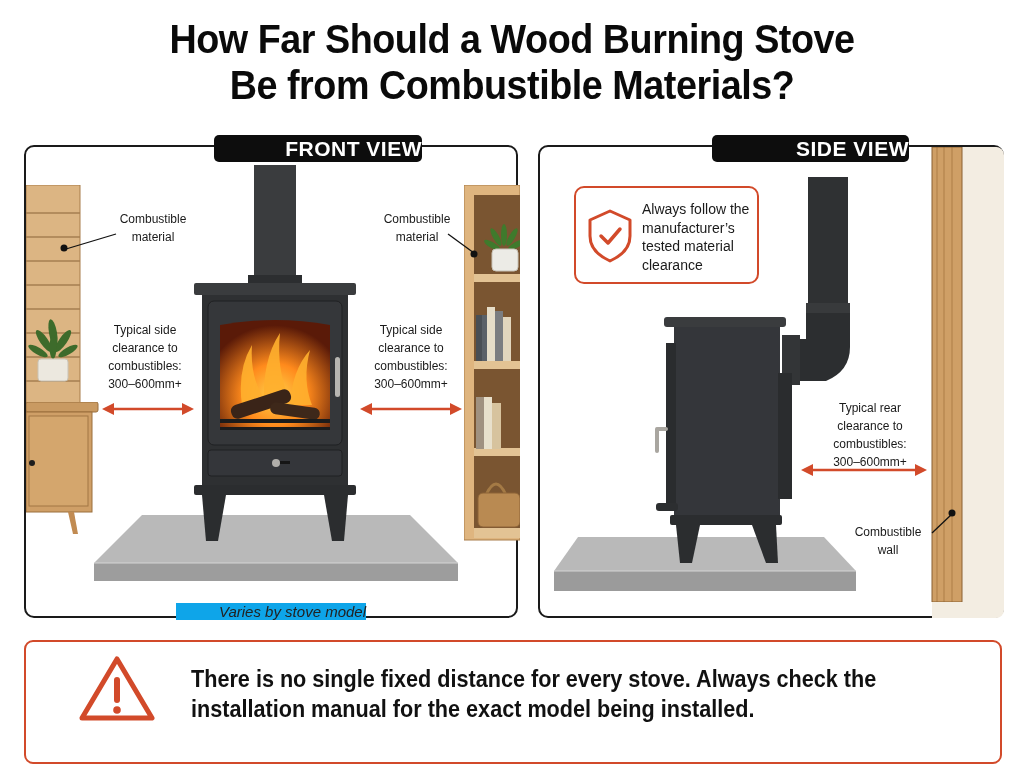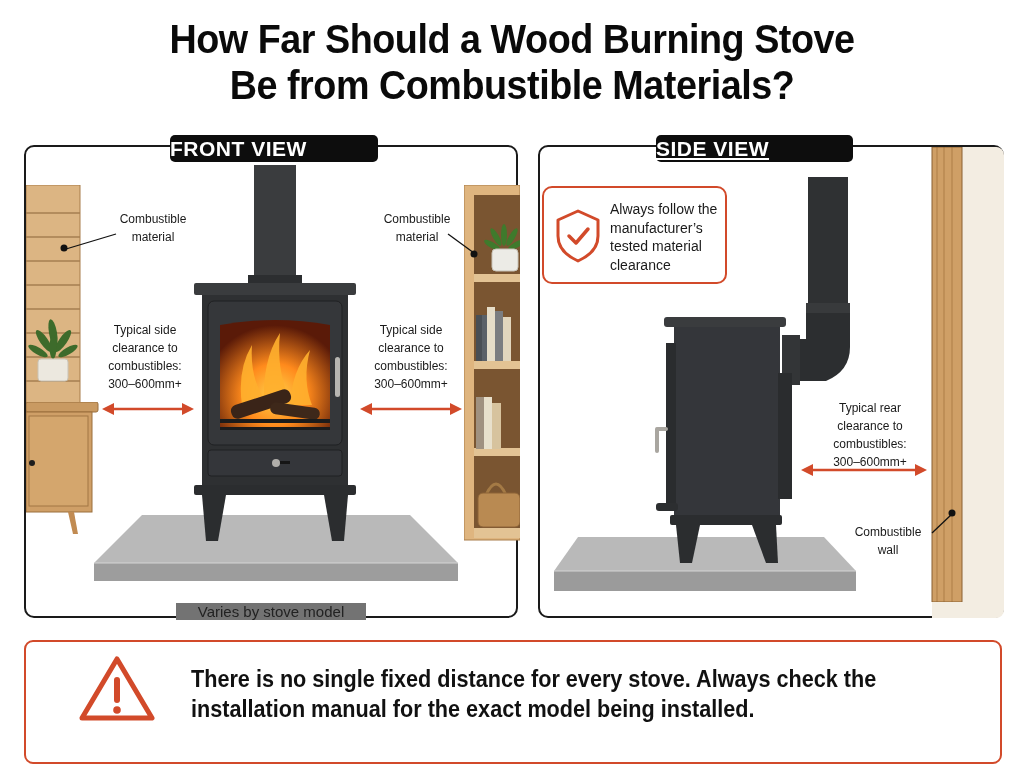--- a/index.html
+++ b/index.html
@@ -9,27 +9,27 @@
   .title { position: absolute; left: 0; top: 16px; width: 1024px; text-align: center;
     font-family: "Liberation Sans", sans-serif; font-weight: 700; font-size: 41px; line-height: 46px;
     letter-spacing: -0.5px; color: #0a0a0a; transform: scaleX(0.92); transform-origin: center top; }
   .title span { display: block; }
 
   .panel { position: absolute; border: 2px solid #1a1a1a; border-radius: 10px; background: #fff; }
   #panel-front { left: 24px; top: 145px; width: 494px; height: 473px; }
   #panel-side { left: 538px; top: 145px; width: 466px; height: 473px; }
 
   .view-label { position: absolute; top: -12px; height: 27px; background: #0d0d0d; color: #fff;
-    font-weight: 700; font-size: 21px; line-height: 27px; text-align: left; border-radius: 5px; letter-spacing: 0.5px; }
+    font-weight: 700; font-size: 21px; line-height: 27px; text-align: right; border-radius: 5px; letter-spacing: 0.5px; margin-left: 44px; }
   #panel-front .view-label { left: 144px; width: 208px; }
-  #panel-side .view-label { left: 116px; width: 197px; text-decoration: underline; }
+  #panel-side .view-label { left: 128px; width: 197px; }
 
   .txt { position: absolute; font-size: 12px; line-height: 18px; text-align: center; color: #1a1a1a; }
-  .caption { position: absolute; left: 150px; top: 456px; width: 190px; background: #737373; text-align: center;
-    font-size: 15px; color: #222; }
+  .caption { position: absolute; left: 150px; top: 456px; width: 190px; background: #0ea5e9; text-align: right;
+    font-style: italic; font-size: 15px; color: #222; }
 
   .abs { position: absolute; }
 
   
   #warning-box { position: absolute; left: 24px; top: 640px; width: 978px; height: 124px;
     border: 2px solid #d24a2a; border-radius: 9px; background: #fff; }
   #warning-text { position: absolute; left: 165px; top: 22px; width: 780px; font-weight: 700;
     font-size: 23px; line-height: 30px; color: #111; transform: scaleX(0.94); transform-origin: left top; }
 </style>
 </head>
@@ -214,21 +214,21 @@
     <rect x="2" y="0" width="30" height="455" fill="#cf9f66"></rect>
     <g stroke="#a4753f" stroke-width="1" opacity="0.8">
       <line x1="7" y1="0" x2="7" y2="455"></line>
         <line x1="14" y1="0" x2="14" y2="455"></line>
         <line x1="22" y1="0" x2="22" y2="455"></line>
     </g>
     <rect x="2" y="0" width="30" height="455" fill="none" stroke="#8a6032" stroke-width="1"></rect>
     <circle cx="22" cy="366" r="3.5" fill="#111"></circle>
   </svg>
 
-  <div class="abs" style="left:2px;top:39px;width:185px;height:98px;border:2px solid #d24a2a;border-radius:10px;background:#fff">
+  <div class="abs" style="left:34px;top:39px;width:185px;height:98px;border:2px solid #d24a2a;border-radius:10px;background:#fff">
     <svg class="abs" style="left:10px;top:20px" width="48" height="56">
       <path d="M24 3 L44 12 L44 28 Q44 44 24 53 Q4 44 4 28 L4 12 Z" fill="none" stroke="#d24a2a" stroke-width="3" stroke-linejoin="round"></path>
       <polyline points="15,28 22,35 34,21" fill="none" stroke="#d24a2a" stroke-width="3.5" stroke-linecap="round" stroke-linejoin="round"></polyline>
     </svg>
     <div class="abs" style="left:66px;top:12px;width:115px;font-size:14px;line-height:18.5px;color:#1a1a1a">
       <div>Always follow the</div>
       <div>manufacturer’s</div>
       <div>tested material</div>
       <div>clearance</div>
     </div>

